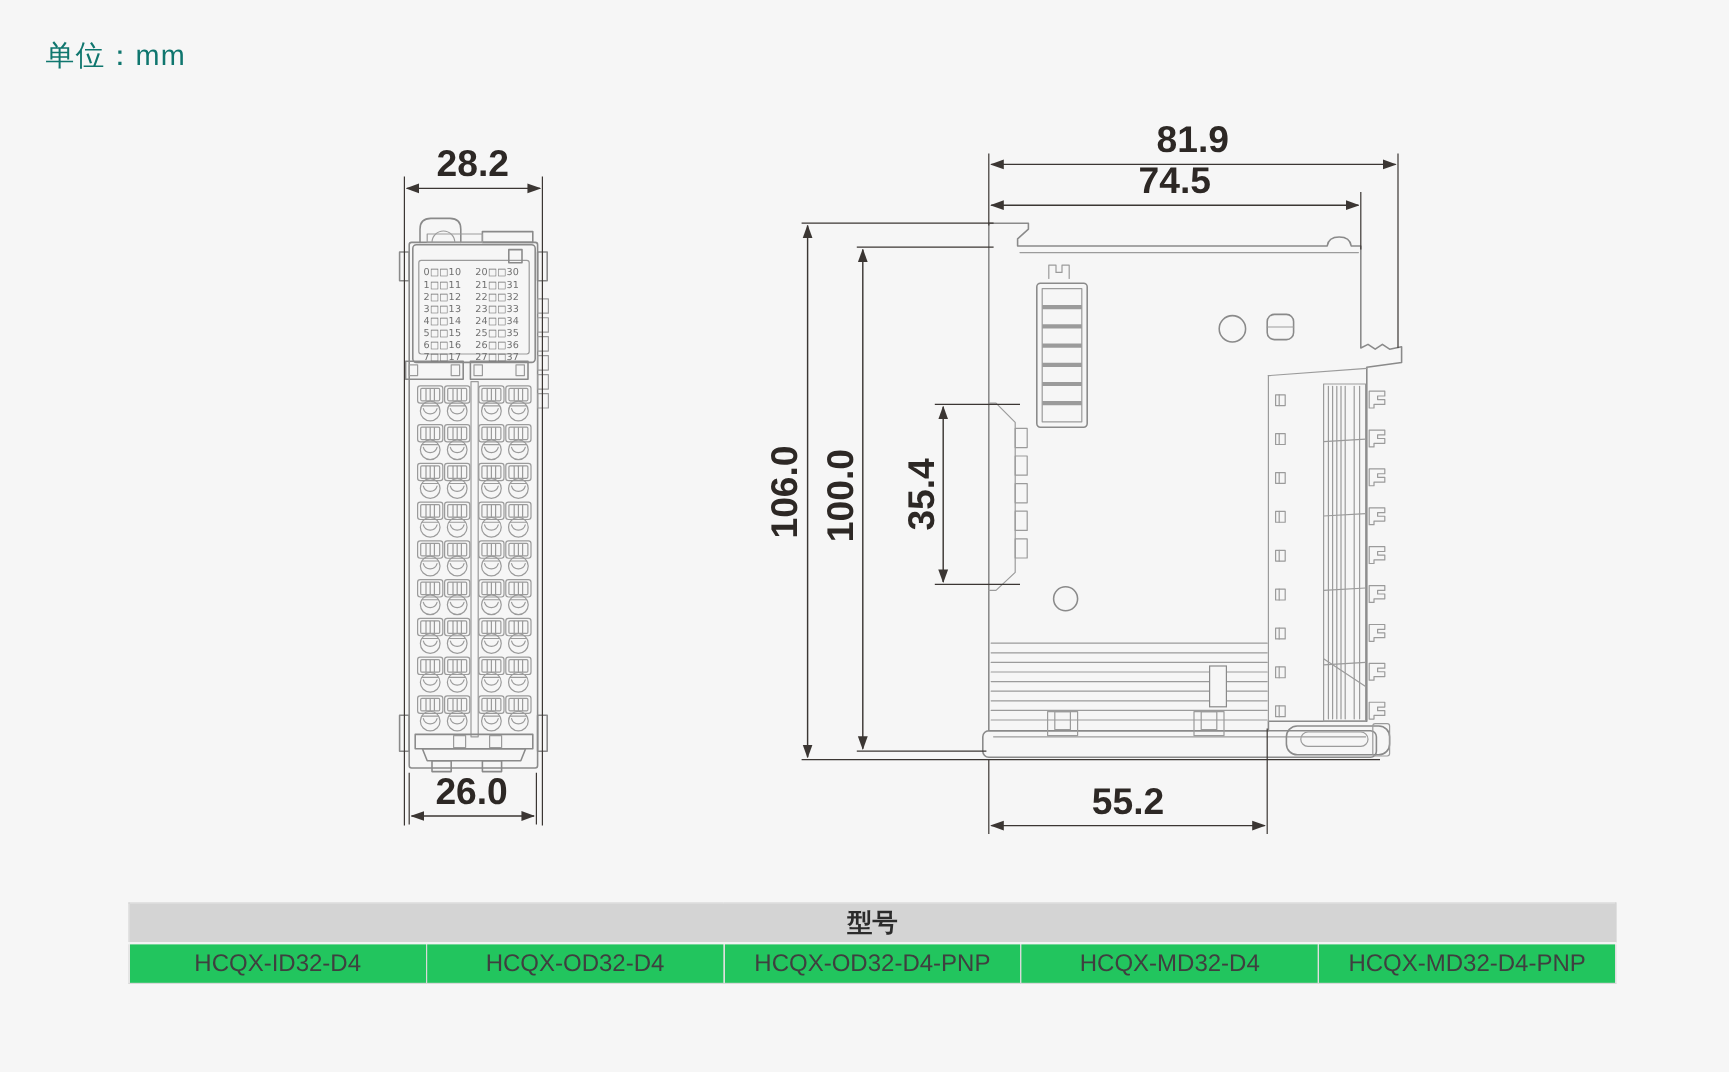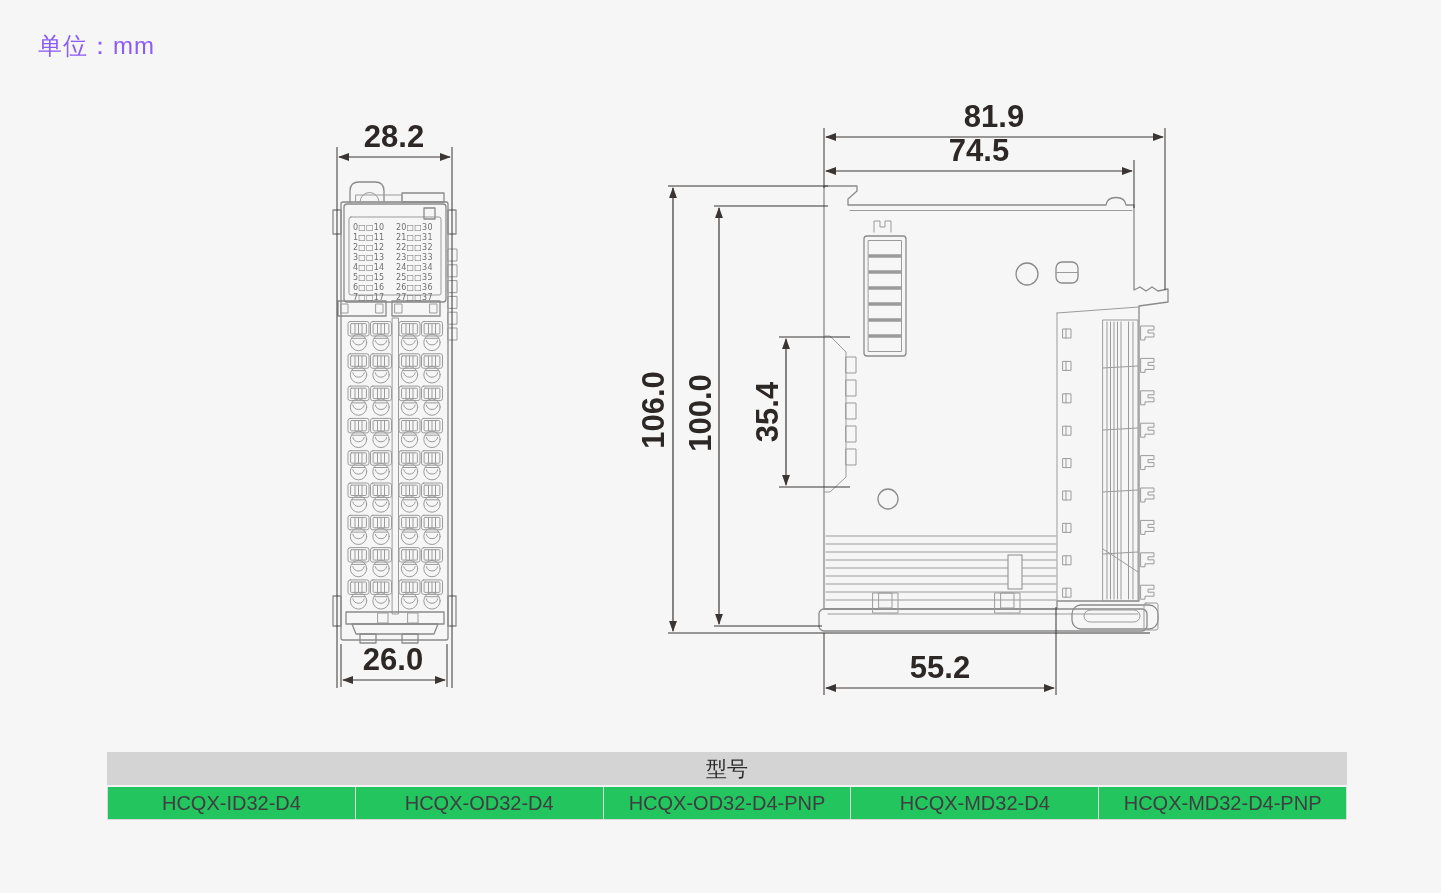--- a/index.html
+++ b/index.html
@@ -6,21 +6,21 @@
   body{
     width:1441px;height:893px;
     background:#f6f6f6;
     font-family:"Liberation Sans","DejaVu Sans",sans-serif;
     position:relative;
     overflow:hidden;
     color:#3a3a3a;
   }
   .unit-label{
     position:absolute;left:38px;top:30px;
-    font-size:24px;letter-spacing:1px;color:#8b5cf6;
+    font-size:24px;letter-spacing:1px;color:#0f766e;
   }
   svg.drawing{position:absolute;left:0;top:0;}
 
   
   .o  {stroke:#8a8a8a;fill:none;stroke-width:1.3;stroke-linejoin:round;stroke-linecap:round;}
   .o2 {stroke:#9b9b9b;fill:none;stroke-width:1;stroke-linejoin:round;stroke-linecap:round;}
   .fillslot{fill:#f6f6f6;stroke:#8a8a8a;stroke-width:1;}
   
   .dim, .ext {stroke:#3b3633;fill:none;}
   .dim{stroke-width:1.2;}
@@ -34,21 +34,21 @@
     font-size:8px;fill:#6f6f6f;letter-spacing:0.2px;
   }
 
   
   table.models{
     position:absolute;left:107px;top:752px;width:1240px;
     border-collapse:collapse;table-layout:fixed;
   }
   table.models th{
     background:#d4d4d4;height:30px;
-    font-size:21px;font-weight:normal;color:#2b2b2b;
+    font-size:21px;font-weight:bold;color:#2b2b2b;
     border:1px solid #d4d4d4;border-bottom:2px solid #f3f3f3;
     text-align:center;
   }
   table.models td{
     background:#22c55e;height:30px;
     font-size:20px;font-weight:normal;color:#3f3f3f;
     border:1px solid #d9d9d9;text-align:center;
     white-space:nowrap;overflow:hidden;
   }
 </style>

